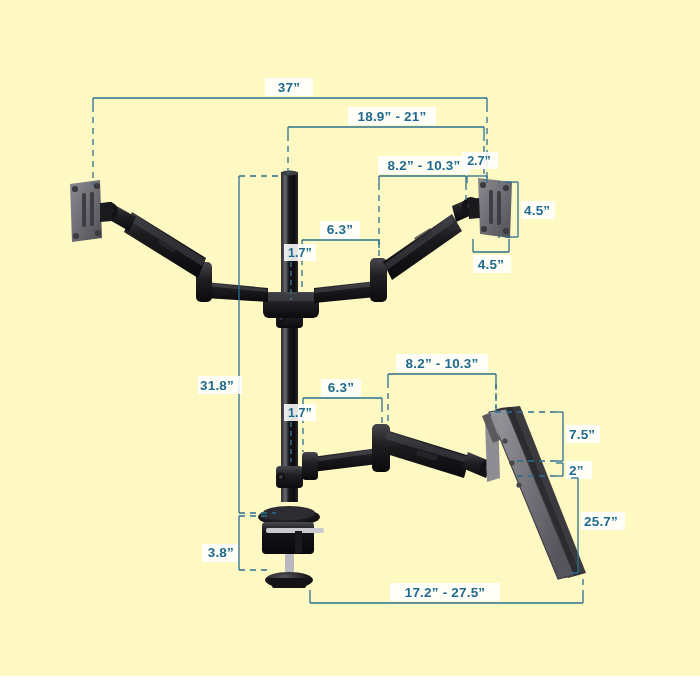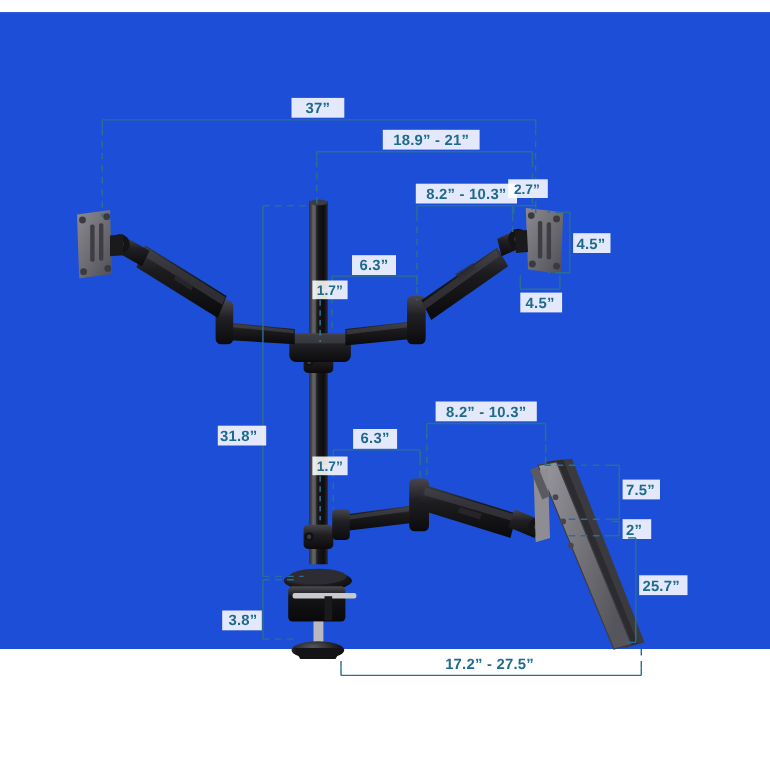--- a/index.html
+++ b/index.html
@@ -9,24 +9,24 @@
   }
   body {
     width: 700px;
     height: 700px;
     position: relative;
     overflow: hidden;
     font-family: "Liberation Sans", sans-serif;
   }
   #stage {
     position: absolute;
-    left: 0; top: 11px;
+    left: 0; top: 0;
     width: 700px;
-    height: 579px;
-    background: #1d4ed8;
+    height: 676px;
+    background: #fef9c3;
   }
   #stage svg {
     display: block;
     width: 700px;
     height: 700px;
   }
   .dim-label {
     font-family: "Liberation Sans", sans-serif;
     font-size: 13.5px;
     font-weight: 700;

